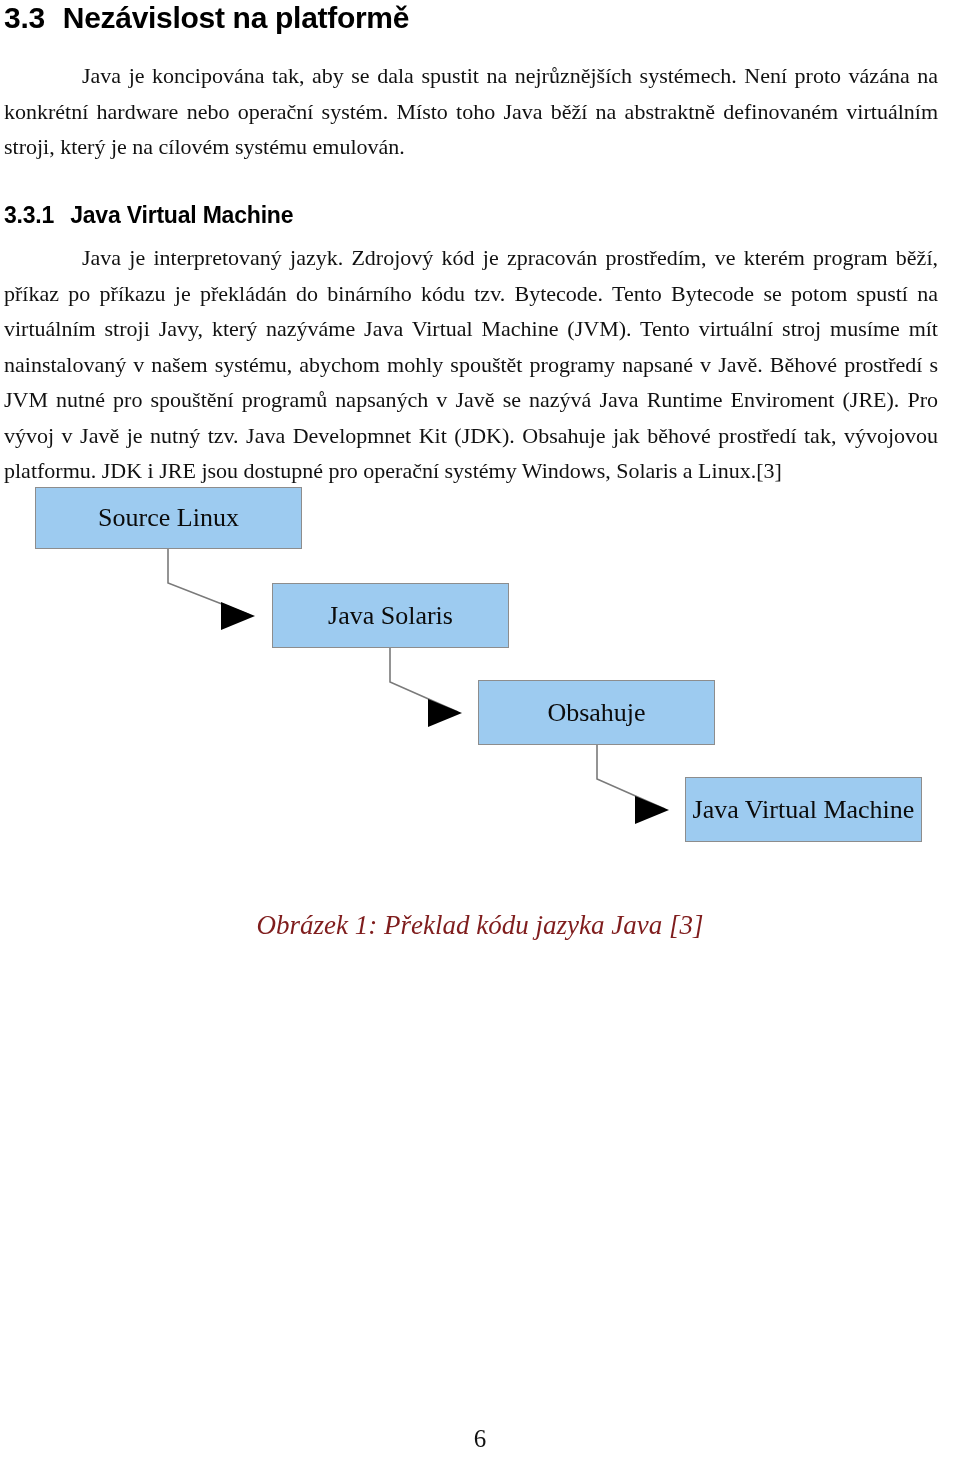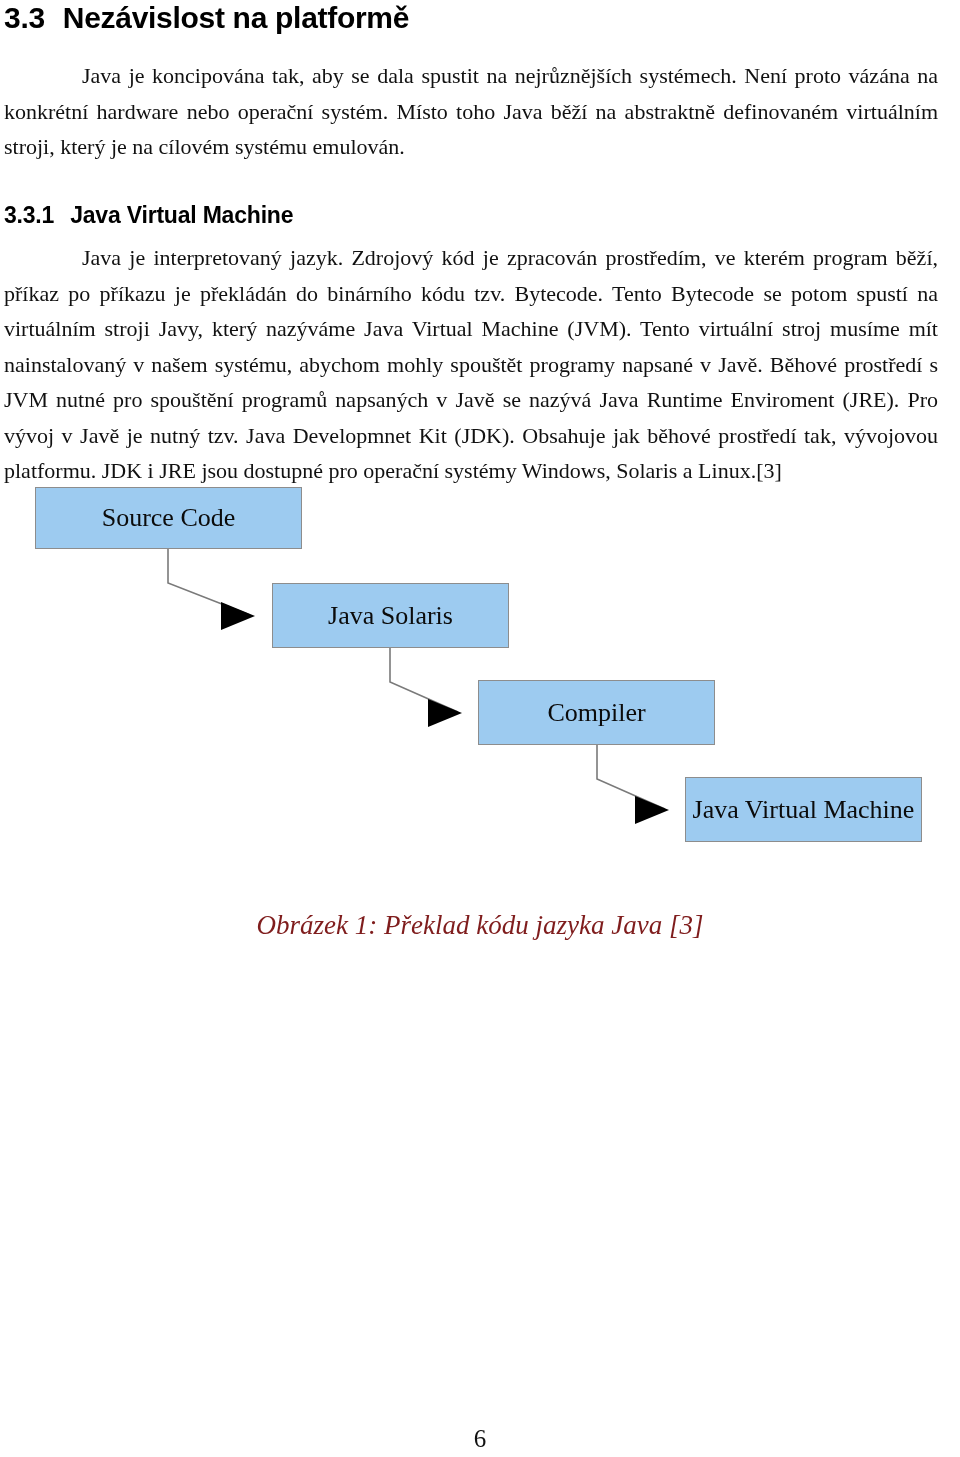--- a/index.html
+++ b/index.html
@@ -150,23 +150,23 @@
         <path d="M 390 178 L 390 212 L 458 242" fill="none" stroke="#7a7a7a" stroke-width="1.6"></path>
         <polygon points="428,229 462,243 428,257" fill="#000000"></polygon>
       </g>
 
       <g>
         <path d="M 597 275 L 597 309 L 665 339" fill="none" stroke="#7a7a7a" stroke-width="1.6"></path>
         <polygon points="635,326 669,340 635,354" fill="#000000"></polygon>
       </g>
     </svg>
 
-    <div class="node-box" id="node-source">Source Code</div>
+    <div class="node-box" id="node-source">Source Linux</div>
     <div class="node-box" id="node-compiler">Java Solaris</div>
-    <div class="node-box" id="node-bytecode">Compiler</div>
+    <div class="node-box" id="node-bytecode">Obsahuje</div>
     <div class="node-box" id="node-jvm">Java Virtual Machine</div>
   </div>
 
   <div class="caption">Obrázek 1: Překlad kódu jazyka Java [3]</div>
 
   <div class="page-number">6</div>
 
 </div>
 
 </body></html>

